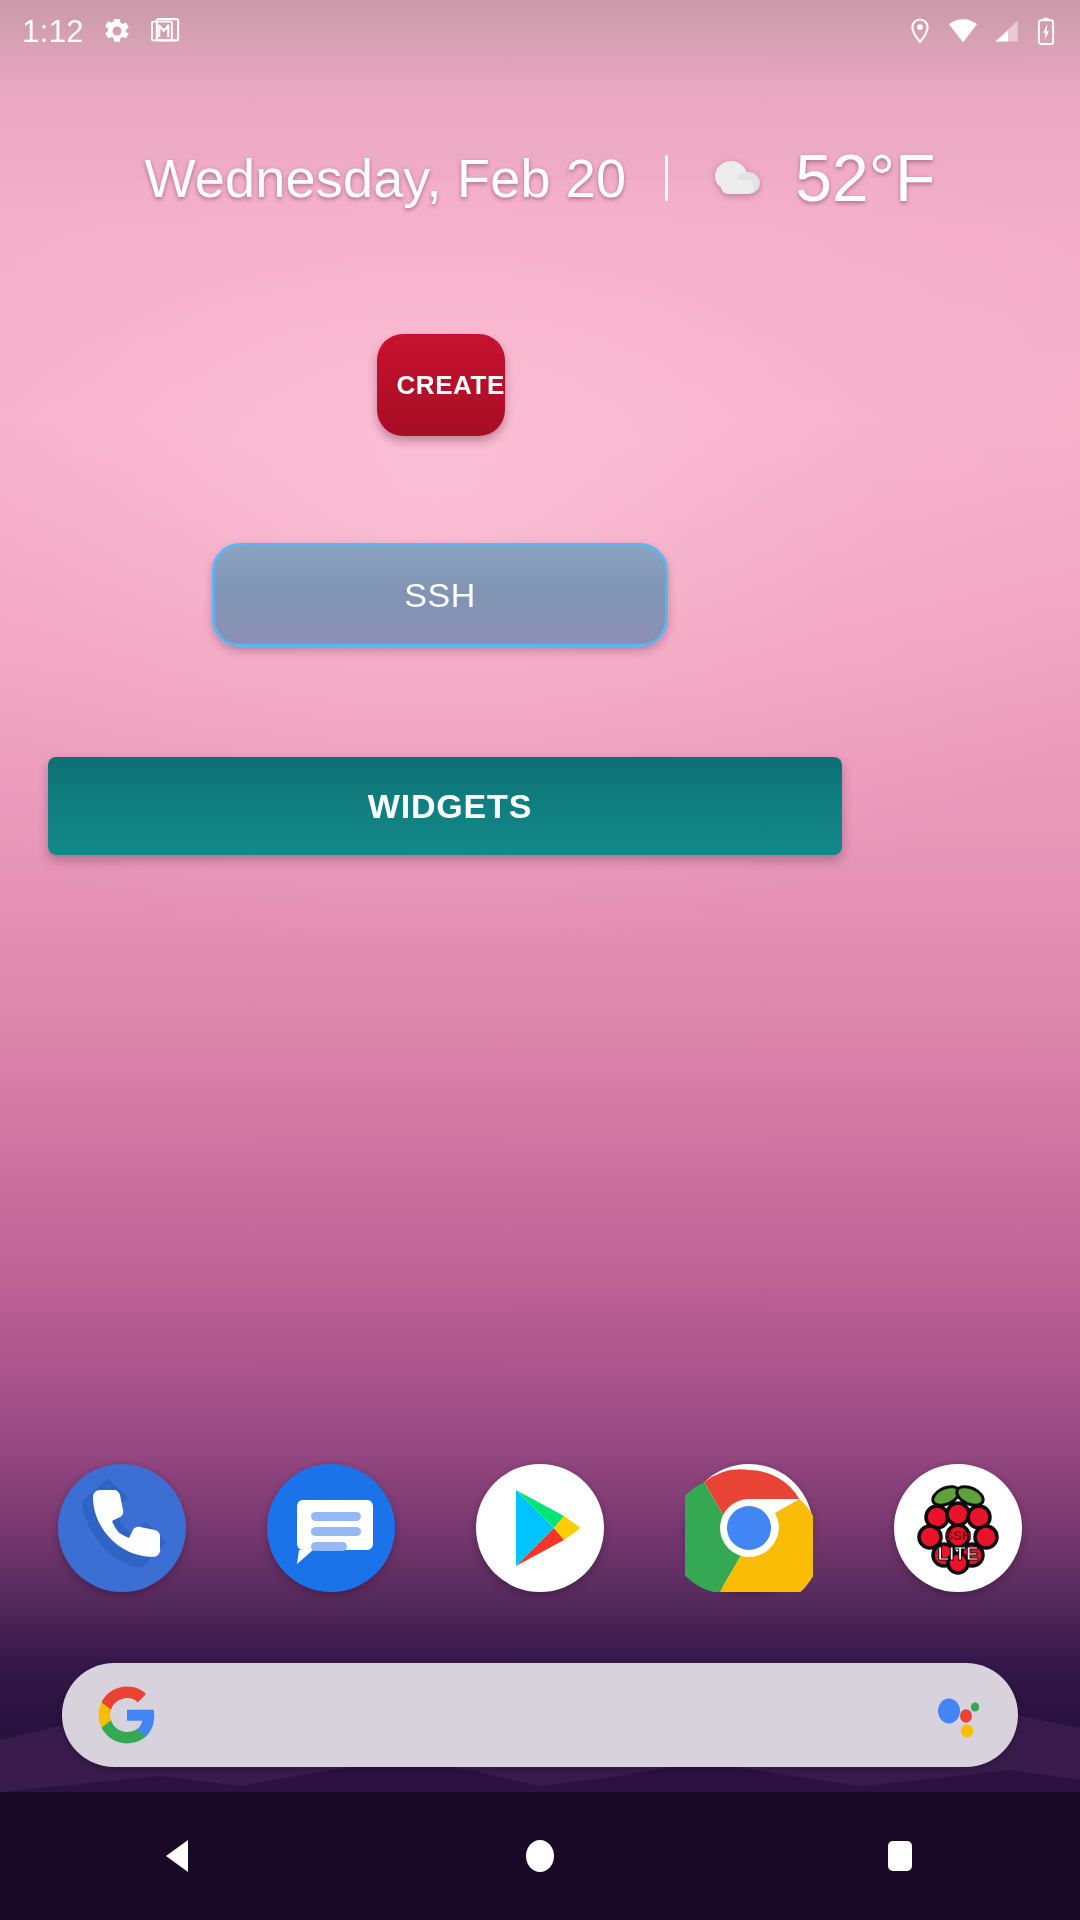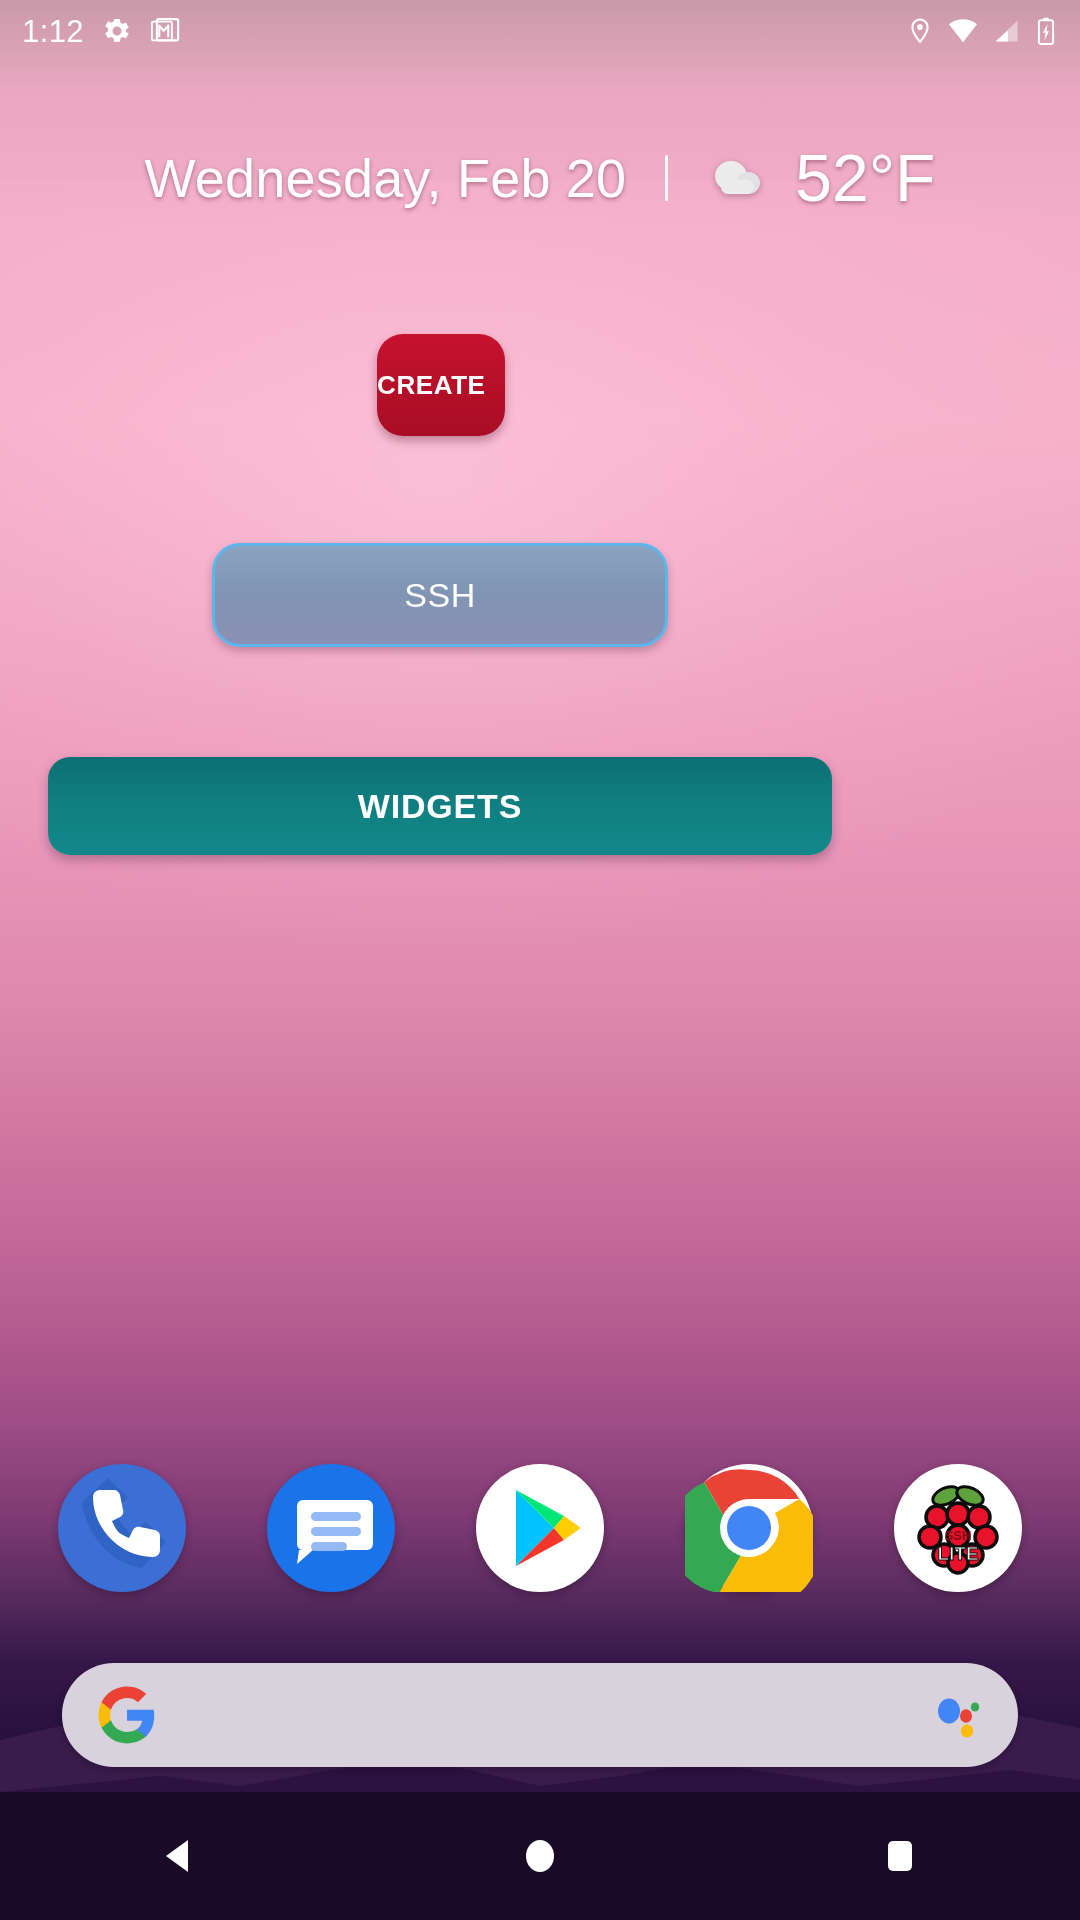--- a/index.html
+++ b/index.html
@@ -133,21 +133,21 @@
     position: absolute;
     left: 377px;
     top: 334px;
     width: 128px;
     height: 102px;
     border-radius: 26px;
     background: linear-gradient(180deg, #c6122f 0%, #b50f29 55%, #a80d25 100%);
     box-shadow: 0 5px 10px rgba(70,10,30,0.32);
     display: flex;
     align-items: center;
-    justify-content: flex-start;
+    justify-content: flex-end;
   }
   .create-widget span {
     color: #ffffff;
     font-size: 26px;
     font-weight: 700;
     letter-spacing: 0.6px;
   }
 
   .ssh-widget {
     position: absolute;
@@ -170,26 +170,27 @@
     font-weight: 500;
     letter-spacing: 0.5px;
   }
 
   .widgets-widget {
     position: absolute;
     left: 48px;
     top: 757px;
     width: 784px;
     height: 98px;
-    border-radius: 22px;
+    border-radius: 8px;
     background: linear-gradient(180deg, #0d6f73 0%, #107e80 45%, #12888a 100%);
     box-shadow: 0 5px 11px rgba(50,15,45,0.3);
     display: flex;
     align-items: center;
     justify-content: center;
+    padding-left: 10px;
   }
   .widgets-widget span {
     color: #ffffff;
     font-size: 34px;
     font-weight: 700;
     letter-spacing: 0.8px;
   }
 
   
   .dock {

